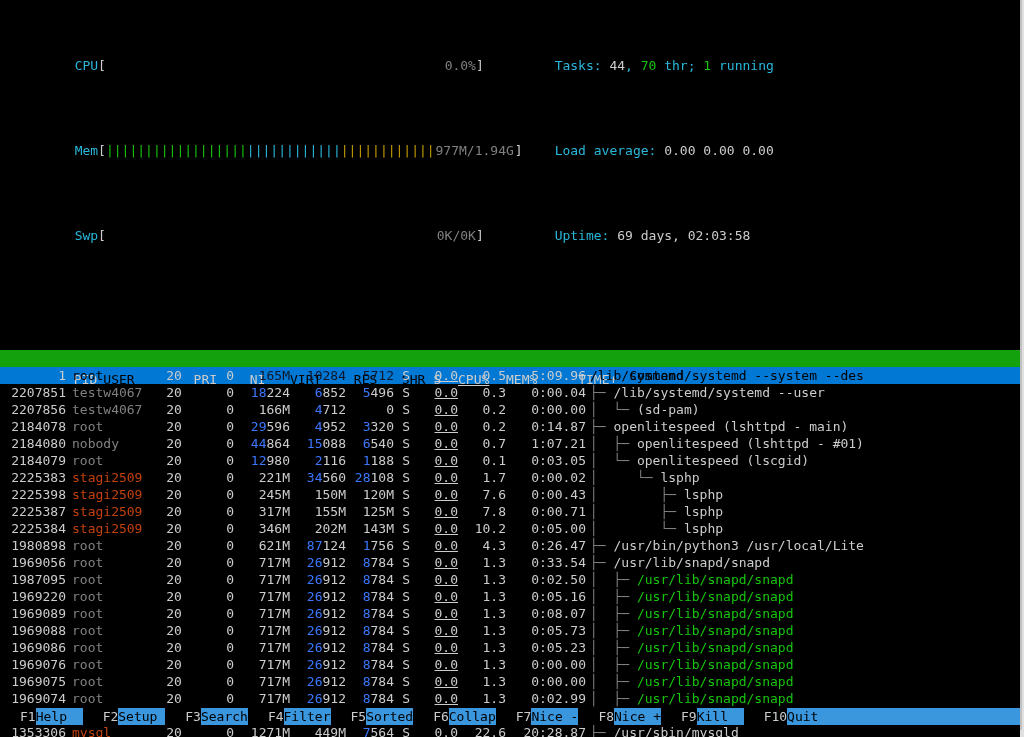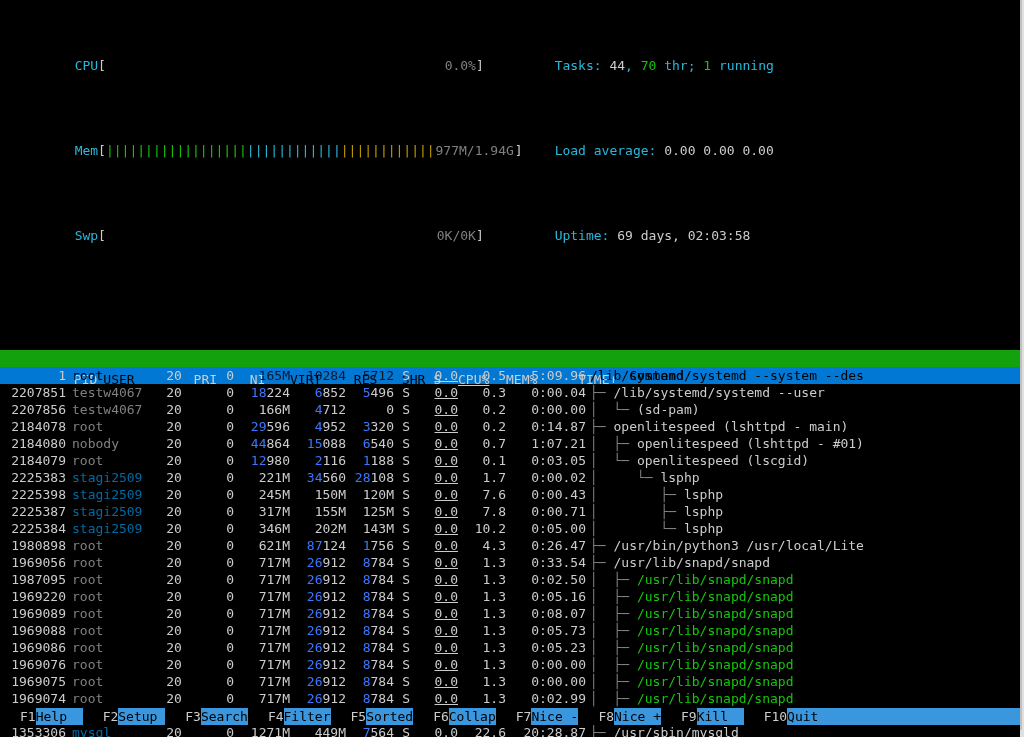--- a/index.html
+++ b/index.html
@@ -20,21 +20,21 @@
     border-bottom: 5px solid #c0c0c0;
     position:relative;
   }
   .header-block {
     padding: 6px 0 4px 12px;
     white-space: pre;
   }
   .cyan  { color: #29b8db; }
   .white { color: #cccccc; }
   .grey  { color: #808080; }
-  .dimgrey { color: #0369a1; }
+  .dimgrey { color: #c2410c; }
   .green { color: #16c60c; }
   .yellow{ color: #c19c00; }
 
   .header-line { display:flex; }
   .left-col { width: 480px; }
   .right-col {}
 
   .bar-char {letter-spacing:0px;}
 
   .col-header {

